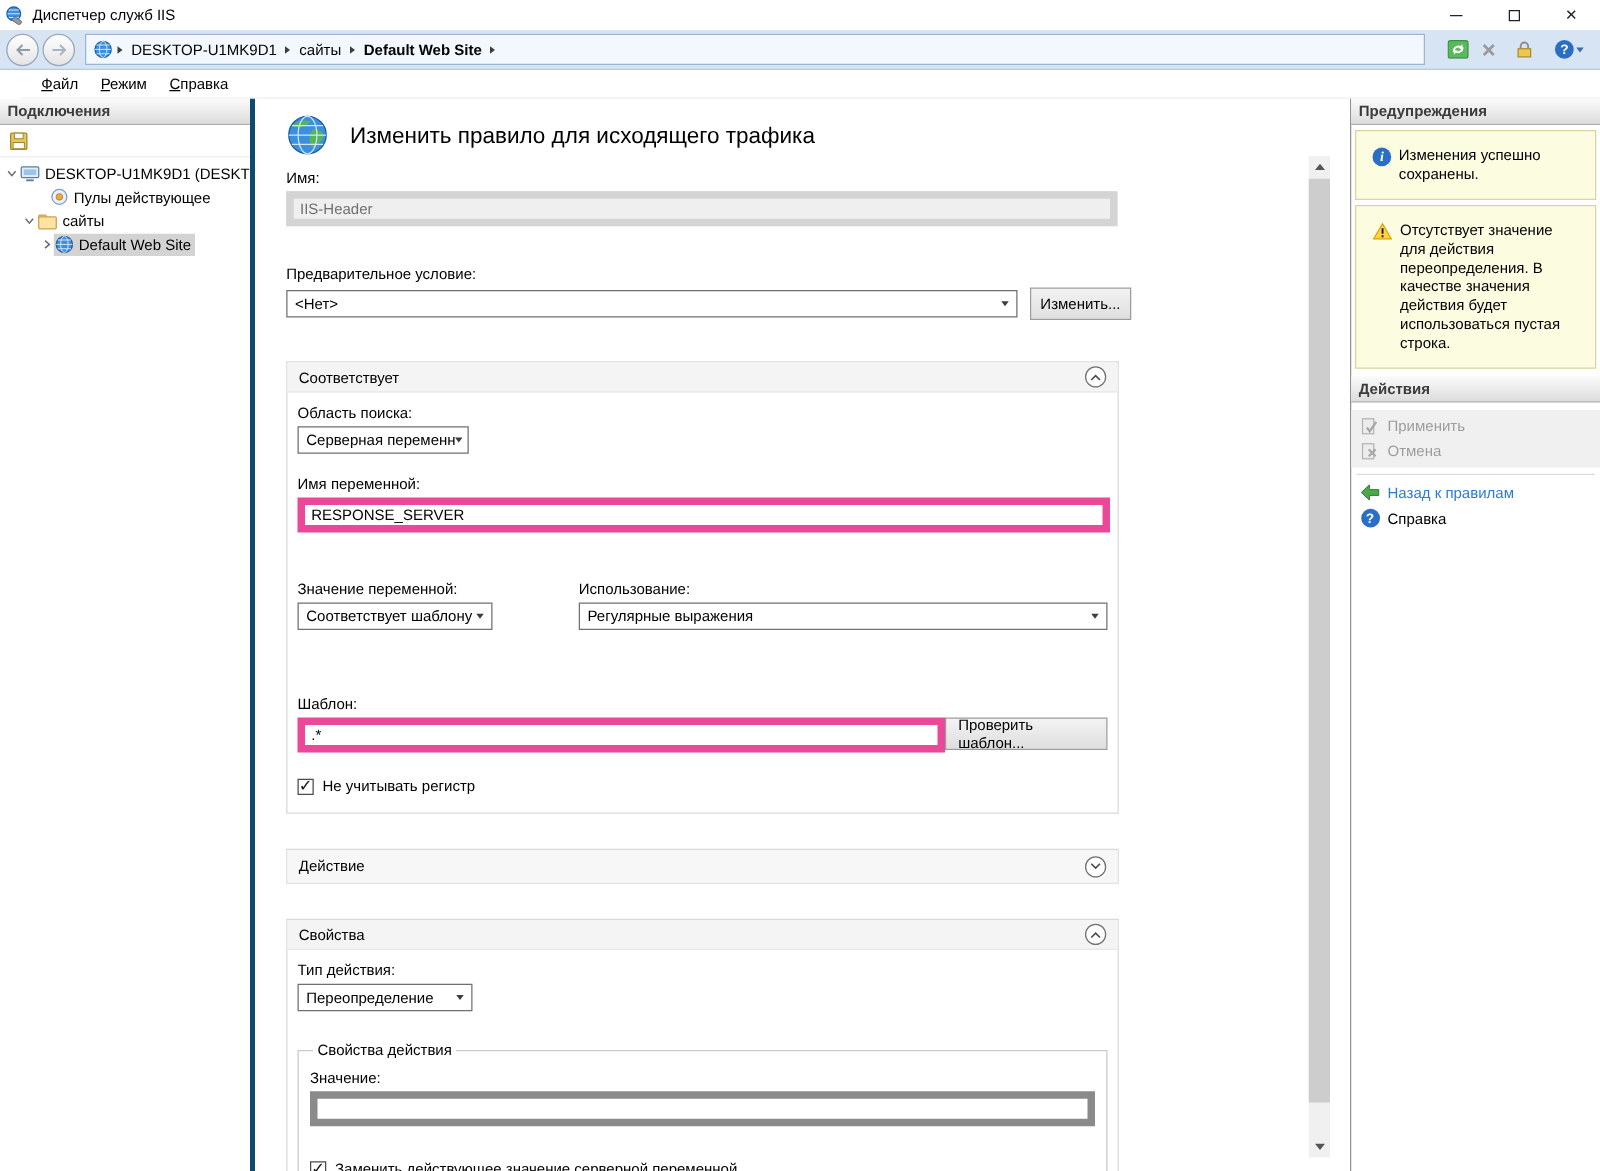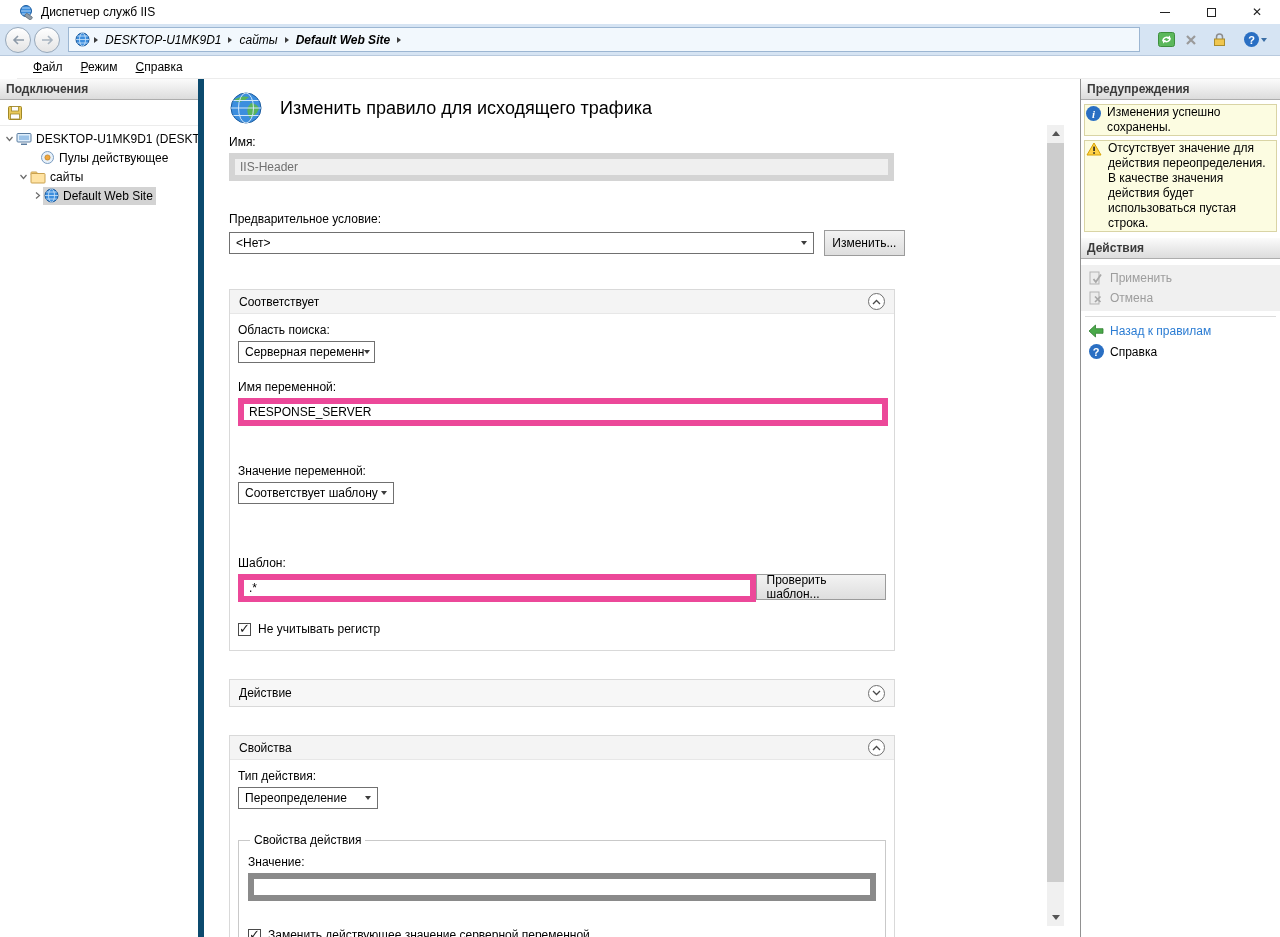--- a/index.html
+++ b/index.html
@@ -2,56 +2,56 @@
 <html><head>
 <meta charset="utf-8">
 <style>
   *{box-sizing:border-box;margin:0;padding:0;}
   body{width:1280px;height:937px;position:relative;overflow:hidden;background:#fff;
        font-family:"Liberation Sans",sans-serif;font-size:12px;color:#000;}
   svg{display:block;}
 
   
   #titlebar{position:absolute;left:0;top:0;width:100%;height:24px;background:#fff;
-            display:flex;align-items:center;padding-left:19px;}
+            display:flex;align-items:center;padding-left:4px;}
   .t-title{margin-left:6px;}
   .win-controls{margin-left:auto;display:flex;height:24px;}
   .win-btn{width:46px;display:flex;align-items:center;justify-content:center;}
   .g-min{width:10px;height:1px;background:#222;display:block;}
   .g-max{width:9px;height:9px;border:1px solid #222;display:block;}
   .g-close::after{content:"✕";font-size:12px;color:#222;line-height:1;}
 
   
   #addressbar{position:absolute;left:0;top:24px;width:100%;height:32px;background:#d6e4f3;
               border-bottom:1px solid #b9cade;display:flex;align-items:center;padding:0 5px;}
   .nav-btn{width:26px;height:26px;border-radius:50%;background:linear-gradient(#ffffff,#e4e4e4);
            border:1px solid #97a8ba;display:flex;align-items:center;justify-content:center;margin-right:3px;flex:none;}
   #breadcrumb{height:25px;width:1072px;flex:none;margin-left:5px;background:#f2f8fd;
               border:1px solid #9cb6d2;display:flex;align-items:center;padding:0 6px;overflow:hidden;}
-  .crumb{padding:0 6px;white-space:nowrap;font-style:italic;}
+  .crumb{padding:0 6px;white-space:nowrap;}
   .crumb.current{font-weight:bold;}
   .crumb-sep{width:0;height:0;border-left:4px solid #3c3c3c;border-top:3.5px solid transparent;
              border-bottom:3.5px solid transparent;margin:0 1px;flex:none;}
   .bc-globe{margin-right:3px;flex:none;}
   .bar-icons{margin-left:auto;display:flex;align-items:center;gap:10px;padding:0 8px 0 0;flex:none;}
   .chev-mini{width:0;height:0;border-left:3px solid transparent;border-right:3px solid transparent;
              border-top:4px solid #3a6ea5;margin-left:2px;}
 
   
   #menubar{position:absolute;left:17px;top:56px;width:100%;height:23px;background:#fff;display:flex;
            align-items:center;padding-left:7px;border-bottom:1px solid #ececec;}
   .menu-item{padding:3px 9px;}
   .menu-first{text-decoration:underline;}
 
   
   .panel-header{height:21px;background:linear-gradient(#fbfbfb,#dcdcdc);border-bottom:1px solid #adadad;
                 font-weight:bold;color:#3b3b3b;padding:3px 6px;}
 
   
-  #left-panel{position:absolute;left:0;top:79px;width:204px;bottom:0;background:#fff;border-right:6px solid #0c4a6e;}
+  #left-panel{position:absolute;left:0;top:79px;width:204px;bottom:0;background:#fff;border-right:4px solid #0c4a6e;}
   #conn-toolbar{height:26px;border-bottom:1px solid #ececec;display:flex;align-items:center;padding:0 4px;}
   .toolbar-btn{width:22px;height:22px;display:flex;align-items:center;justify-content:center;}
   .tree{padding-top:3px;}
   .tree-row{height:19px;display:flex;align-items:center;white-space:nowrap;overflow:hidden;}
   .tchev{width:12px;display:flex;justify-content:center;flex:none;}
   .row-body{display:flex;align-items:center;height:18px;padding:0 3px 0 1px;}
   .tree-row.selected .row-body{background:#d3d3d3;}
   .tree-icon{margin-right:4px;flex:none;}
 
   
@@ -89,21 +89,21 @@
   
   #scrollbar{position:absolute;top:46px;right:15px;width:17px;bottom:11px;background:#f0f0f0;}
   .sb-btn{position:absolute;left:0;width:17px;height:17px;display:flex;align-items:center;justify-content:center;}
   .sb-up{top:0;}.sb-down{bottom:0;}
   .tri-up{width:0;height:0;border-left:4px solid transparent;border-right:4px solid transparent;border-bottom:5px solid #555;}
   .tri-down{width:0;height:0;border-left:4px solid transparent;border-right:4px solid transparent;border-top:5px solid #555;}
   #sb-thumb{position:absolute;left:0;top:18px;bottom:44px;width:17px;background:#cdcdcd;}
 
   
   #right-panel{position:absolute;right:0;top:79px;width:200px;bottom:0;background:#fff;border-left:1px solid #919191;}
-  .alert{margin:4px 3px;border:1px solid #d9d4a5;background:#fcfce1;padding:0;display:flex;align-items:flex-start;}
+  .alert{margin:4px 3px;border:1px solid #d9d4a5;background:#fcfce1;padding:12px;display:flex;align-items:flex-start;}
   .alert-icon{flex:none;margin:1px 6px 0 1px;}
   .alert-text{line-height:15px;}
   .icon-info{width:15px;height:15px;border-radius:50%;background:#2a6fc3;color:#fff;display:flex;
              align-items:center;justify-content:center;font-family:"Liberation Serif",serif;
              font-style:italic;font-weight:bold;font-size:11px;}
   .icon-info::after{content:"i";}
   .icon-help{width:15px;height:15px;border-radius:50%;background:#2a6fc3;color:#fff;display:flex;
              align-items:center;justify-content:center;font-weight:bold;font-size:11px;flex:none;}
   .icon-help::after{content:"?";}
   .disabled-block{background:#f0f0f0;padding:3px 0;margin-top:4px;}
@@ -334,20 +334,27 @@
         <div class="textbox" style="width:650px">RESPONSE_SERVER</div>
 
         <div class="two-col">
           <div class="col-left">
             <label class="form-label">Значение переменной:</label>
             <div class="combo" style="width:156px">
               <span>Соответствует шаблону</span>
               <span class="combo-arrow"></span>
             </div>
           </div>
+          <div class="col-right">
+            <label class="form-label">Использование:</label>
+            <div class="combo" style="width:423px">
+              <span>Регулярные выражения</span>
+              <span class="combo-arrow"></span>
+            </div>
+          </div>
         </div>
 
         <label class="form-label" style="margin-top:52px">Шаблон:</label>
         <div style="display:flex;align-items:flex-start;">
           <div class="textbox" style="width:520px">.*</div>
           <div class="btn" style="width:131px">
             <span>Проверить шаблон...</span>
           </div>
         </div>
 

